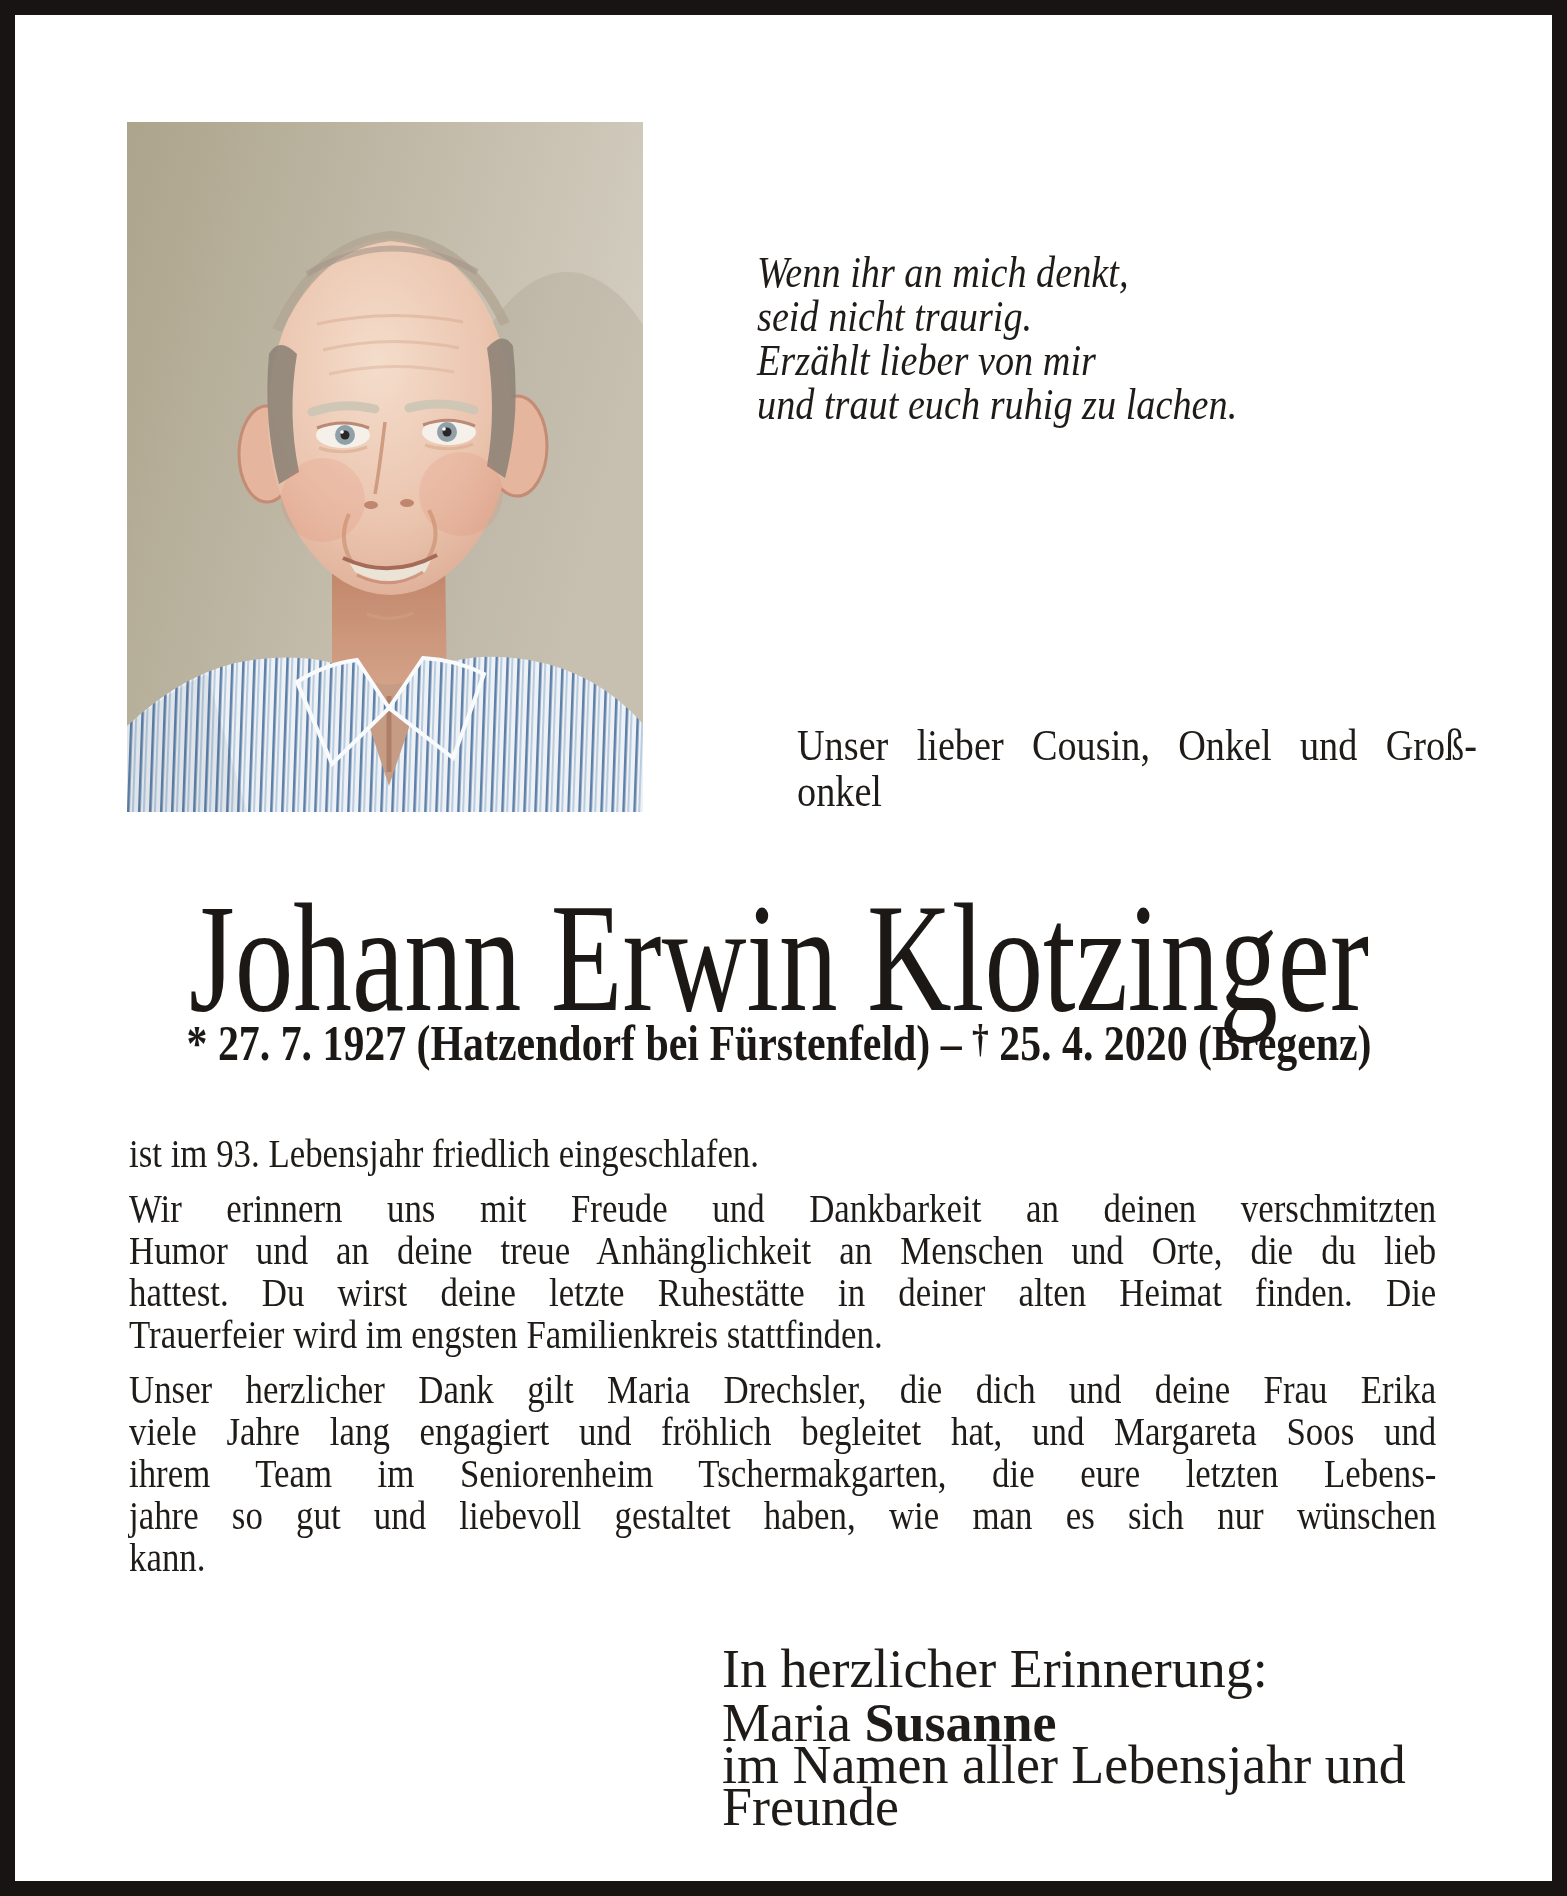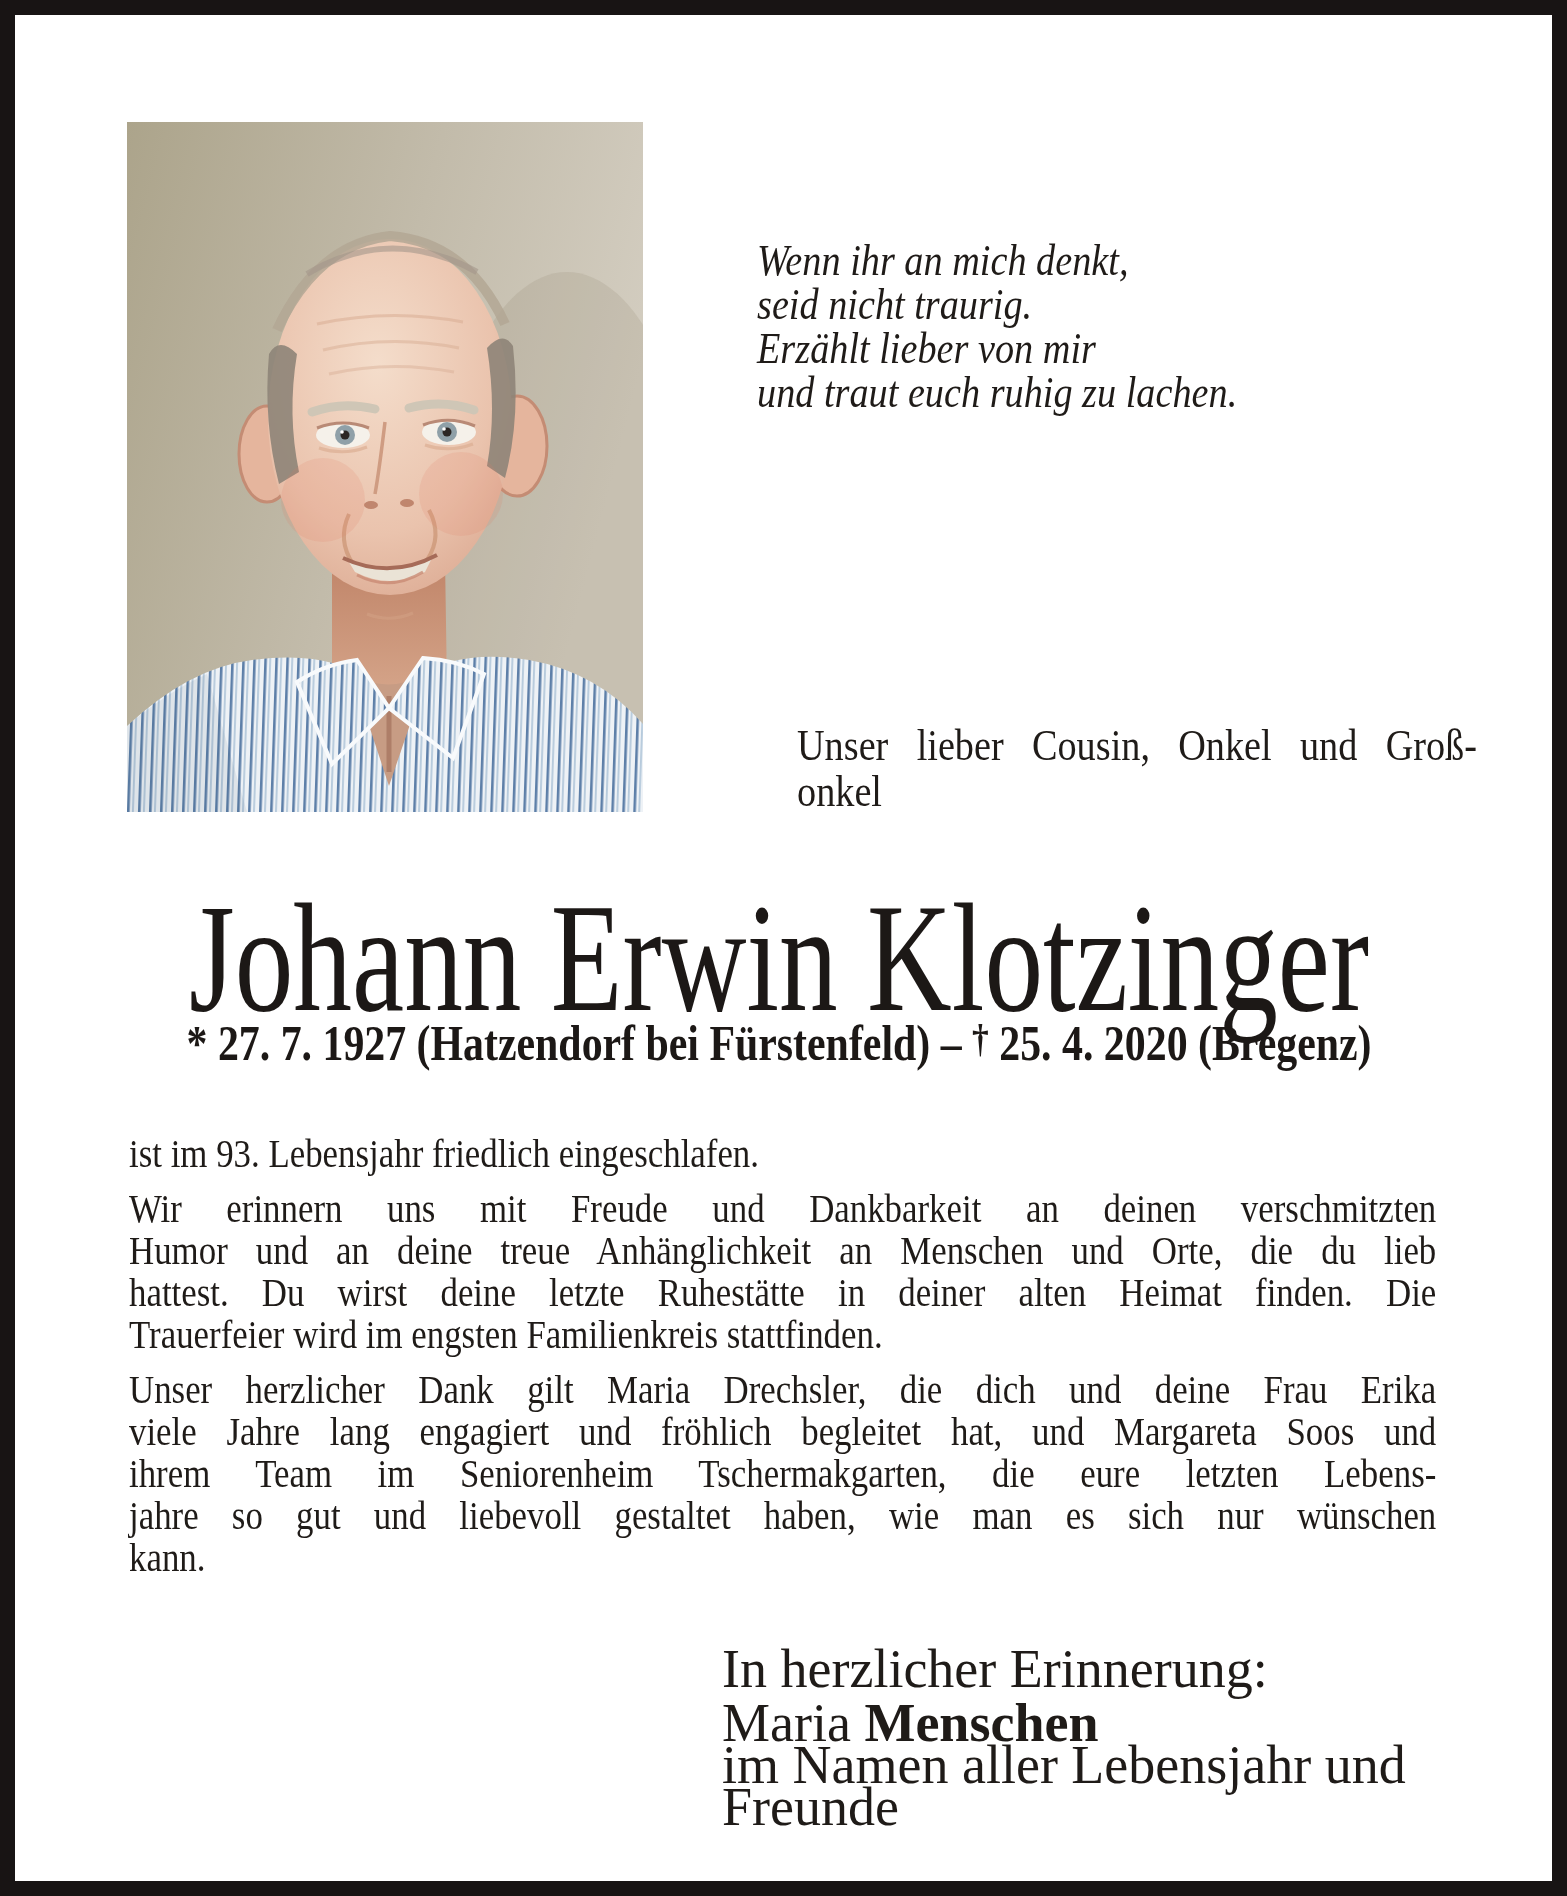--- a/index.html
+++ b/index.html
@@ -3,21 +3,21 @@
 <meta charset="utf-8">
 <style>
   html,body{margin:0;padding:0;background:#ffffff;}
   .stage{
     position:relative;width:1567px;height:1896px;background:#ffffff;
     font-family:"Liberation Serif", serif;color:#1f1b18;overflow:hidden;
   }
   .frame{position:absolute;inset:0;border:15px solid #181414;pointer-events:none;z-index:10;}
   .photo{position:absolute;left:127px;top:122px;width:516px;height:690px;}
 
-  .quote{position:absolute;left:757px;top:238px;width:680px;}
+  .quote{position:absolute;left:757px;top:250px;width:680px;}
   .quote .scale{transform:scale(0.85,1);transform-origin:0 0;width:800px;
     font-style:italic;font-size:45px;line-height:44px;}
 
   .intro{position:absolute;left:757px;top:722px;width:680px;margin-left:40px;}
   .intro .scale{transform:scale(0.85,1);transform-origin:0 0;width:800px;
     font-size:45px;line-height:46px;}
 
   .name-svg{position:absolute;left:126px;top:870px;width:1307px;height:180px;overflow:visible;}
   .dates-svg{position:absolute;left:126px;top:1012px;width:1307px;height:80px;overflow:visible;}
   .name-svg text{font-family:"Liberation Serif",serif;fill:#1c1816;}
@@ -173,18 +173,18 @@
         <div class="ln jl">viele Jahre lang engagiert und fröhlich begleitet hat, und Margareta Soos und</div>
         <div class="ln jl">ihrem Team im Seniorenheim Tschermakgarten, die eure letzten Lebens-</div>
         <div class="ln jl">jahre so gut und liebevoll gestaltet haben, wie man es sich nur wünschen</div>
         <div class="ln">kann.</div>
       </div>
     </div>
   </div>
 
   <div class="closing">
     <div class="ln">In herzlicher Erinnerung:</div>
-    <div class="ln sig"><span>Maria </span><b>Menschen</b></div>
+    <div class="ln sig"><span>Maria </span><b>Susanne</b></div>
     <div class="ln">im Namen aller Lebensjahr und Freunde</div>
   </div>
 
   <div class="frame"></div>
 </div>
 
 </body></html>

